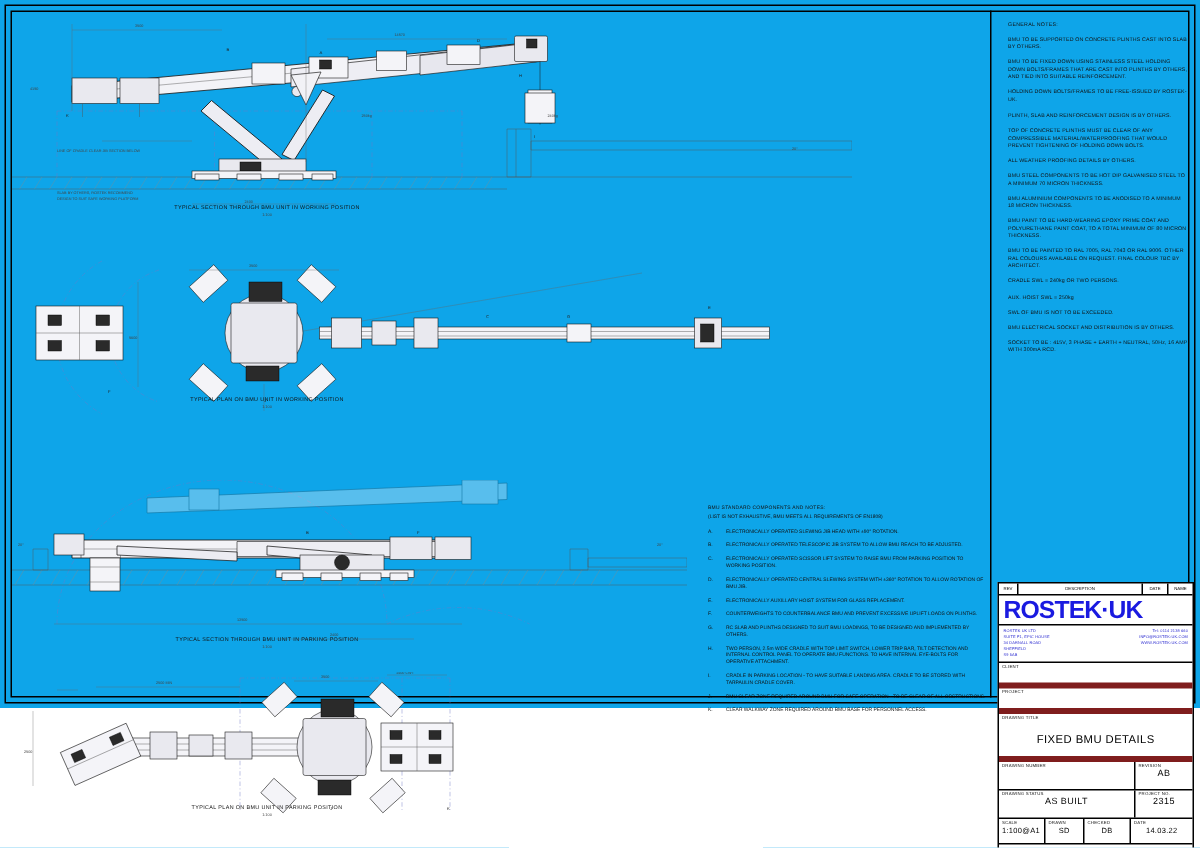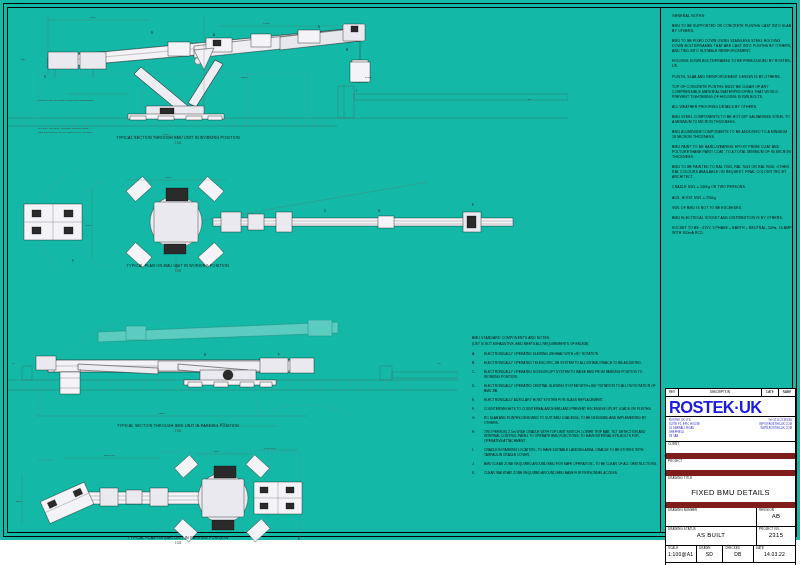--- a/index.html
+++ b/index.html
@@ -1,17 +1,17 @@
 <!DOCTYPE html>
 <html><head>
 <meta charset="utf-8">
 <style>
   html,body{margin:0;padding:0;background:#fff;}
   body{width:800px;height:565px;overflow:hidden;font-family:"Liberation Sans",sans-serif;color:#000;}
-  .sheet{position:relative;width:800px;height:540px;background:#14b8a6;box-sizing:border-box;}
+  .sheet{position:relative;width:800px;height:472px;background:#0ea5e9;box-sizing:border-box;}
   .border-outer{position:absolute;left:3px;top:3px;right:3px;bottom:3px;border:1px solid #000;}
   .border-inner{position:absolute;left:7px;top:7px;right:7px;bottom:7px;border:1px solid #000;}
   .vrule{position:absolute;left:660px;top:7px;bottom:7px;width:1px;background:#000;}
 
   
   .drawing-area{position:absolute;left:8px;top:8px;width:652px;height:549px;overflow:hidden;}
   .view{position:absolute;}
   .view-label{position:absolute;text-align:center;font-size:3.6px;letter-spacing:.25px;color:#111;white-space:nowrap;}
   .view-scale{position:absolute;text-align:center;font-size:2.6px;color:#444;white-space:nowrap;}
 
@@ -38,21 +38,21 @@
   .tb-lab{font-size:2.9px;letter-spacing:.15px;color:#111;line-height:1.15;}
   .tb-val{font-size:6px;text-align:center;letter-spacing:.3px;color:#000;}
   .tb-val-sm{font-size:5px;text-align:center;letter-spacing:.2px;}
 
   .revhdr .tb-cell{text-align:center;font-size:2.9px;padding:1.4px 0;}
   .logo-row{padding:2px 3px 1px 3px;border-bottom:1px solid #000;}
   .logo{font-size:16.5px;font-weight:bold;color:#1a1ae0;letter-spacing:-0.6px;line-height:1;font-family:"Liberation Sans",sans-serif;}
   .addr{display:flex;justify-content:space-between;padding:2px 3px 2.5px 3px;border-bottom:1px solid #000;}
   .addr div{font-size:2.6px;line-height:1.5;color:#2b2bd0;letter-spacing:.1px;}
   .addr .right{text-align:right;}
-  .fld{border-bottom:6px solid #7f1d1d;padding:1.2px 2px;height:17px;box-sizing:border-box;}
+  .fld{border-bottom:4px solid #7f1d1d;padding:1.2px 2px;height:17px;box-sizing:border-box;}
   .fld-title{height:32px;}
   .fld-title .tb-val{margin-top:7px;font-size:7.5px;}
   .disc{padding:2px 3px 3px 3px;text-align:center;}
 
   svg{display:block;}
   .ln{stroke:#1a1a1a;fill:none;}
   .thin{stroke:#555;stroke-width:.3;fill:none;}
   .dim{stroke:#666;stroke-width:.25;fill:none;}
   .dashblue{stroke:#6f78c8;stroke-width:.3;fill:none;stroke-dasharray:3 1.6 .7 1.6;}
   .hatch{stroke:#888;stroke-width:.25;}

